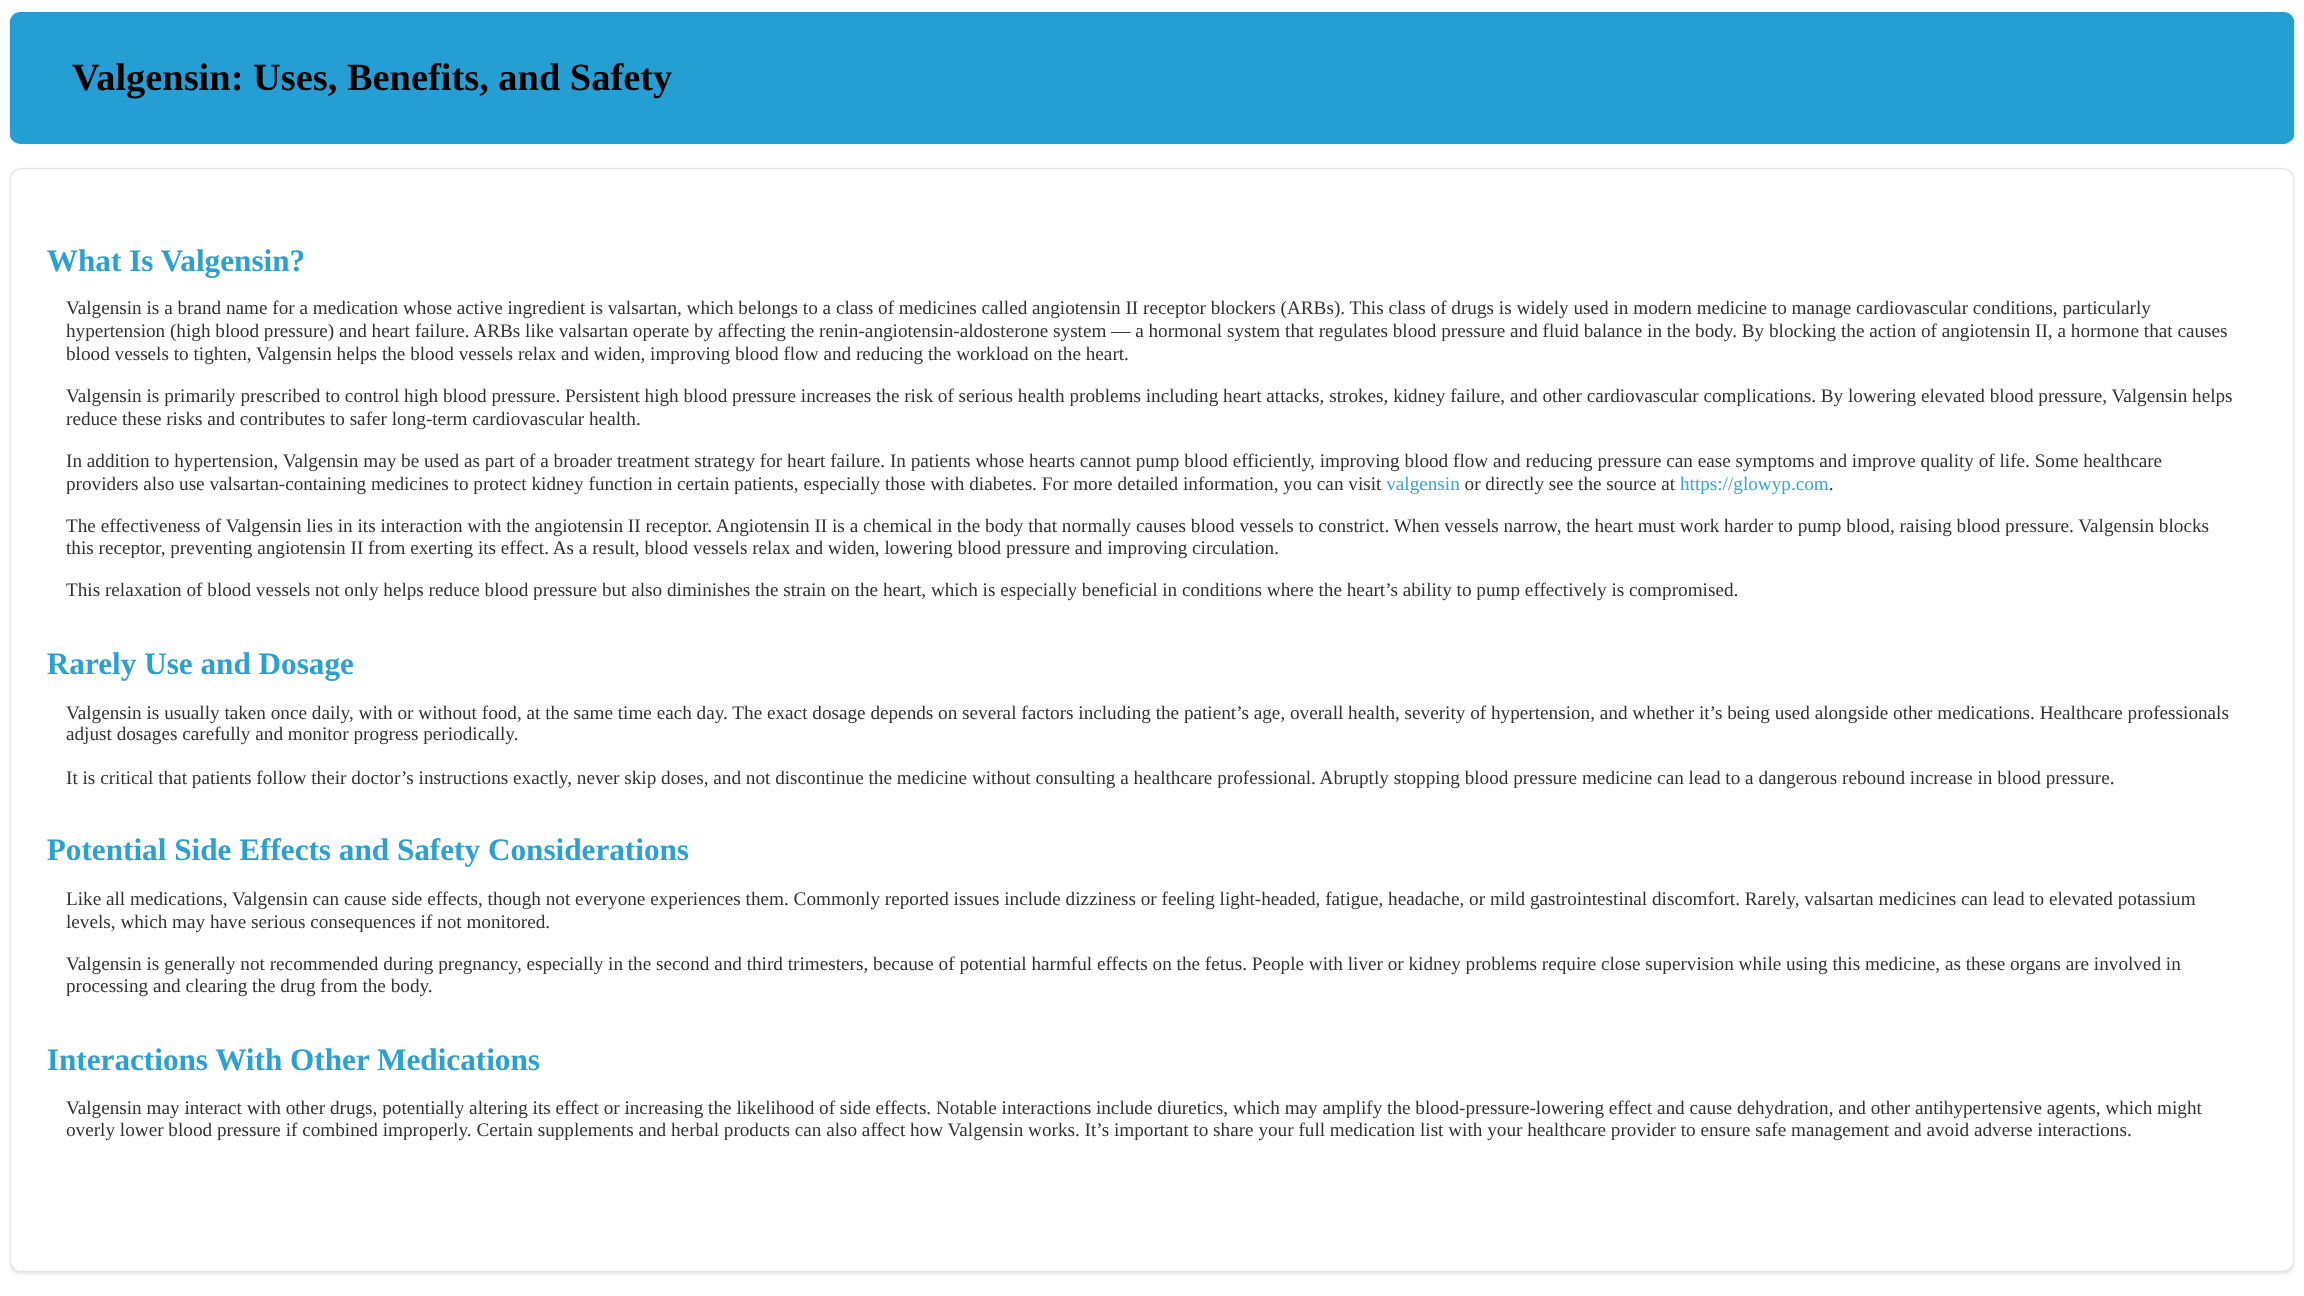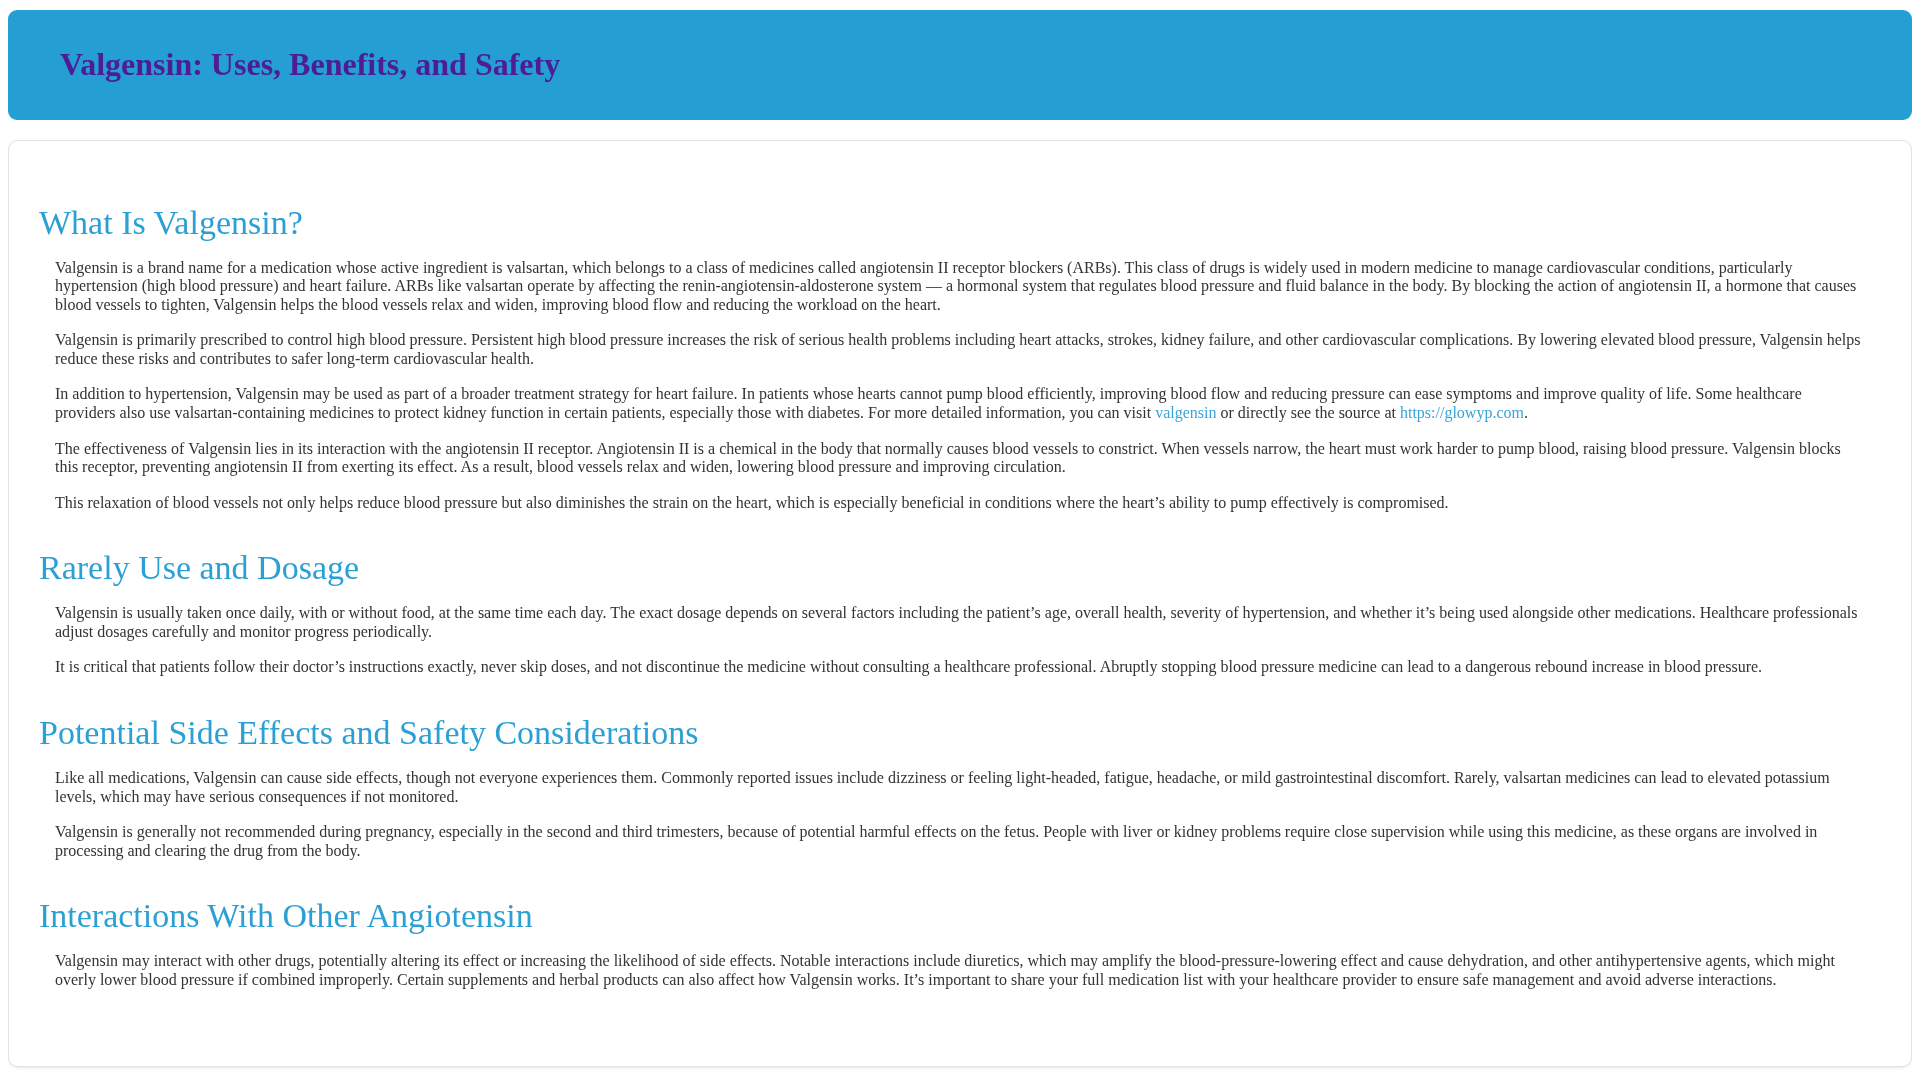--- a/index.html
+++ b/index.html
@@ -22,37 +22,37 @@
   .banner {
     background: var(--header-bg);
     border-radius: 9px;
     padding: 34px 52px;
     margin-bottom: 20px;
   }
   .banner h1 {
     margin: 0;
     font-size: 32px;
     line-height: 1.3;
-    color: #4c1d95;
+    color: #000000;
     font-weight: bold;
   }
   .card {
     background: #ffffff;
     border: 1px solid #e4e4e4;
     border-radius: 10px;
     box-shadow: 0 1px 3px rgba(0,0,0,0.10);
     padding: 26px 30px 60px;
     min-height: 920px;
   }
   .card h2 {
-    font-size: 34px;
+    font-size: 26px;
     line-height: 1.15;
     color: var(--heading);
     margin: 36px 0 16px;
-    font-weight: normal;
+    font-weight: bold;
   }
   .card p {
     font-size: 16px;
     line-height: 1.16;
     margin: 17px 16px;
   }
   .card a {
     color: var(--link);
     text-decoration: none;
     cursor: pointer;
@@ -72,16 +72,16 @@
       <p>Valgensin is primarily prescribed to control high blood pressure. Persistent high blood pressure increases the risk of serious health problems including heart attacks, strokes, kidney failure, and other cardiovascular complications. By lowering elevated blood pressure, Valgensin helps reduce these risks and contributes to safer long-term cardiovascular health.</p>
       <p>In addition to hypertension, Valgensin may be used as part of a broader treatment strategy for heart failure. In patients whose hearts cannot pump blood efficiently, improving blood flow and reducing pressure can ease symptoms and improve quality of life. Some healthcare providers also use valsartan-containing medicines to protect kidney function in certain patients, especially those with diabetes. For more detailed information, you can visit <a href="#">valgensin</a> or directly see the source at <a href="#">https://glowyp.com</a>.</p>
       <p>The effectiveness of Valgensin lies in its interaction with the angiotensin II receptor. Angiotensin II is a chemical in the body that normally causes blood vessels to constrict. When vessels narrow, the heart must work harder to pump blood, raising blood pressure. Valgensin blocks this receptor, preventing angiotensin II from exerting its effect. As a result, blood vessels relax and widen, lowering blood pressure and improving circulation.</p>
       <p>This relaxation of blood vessels not only helps reduce blood pressure but also diminishes the strain on the heart, which is especially beneficial in conditions where the heart’s ability to pump effectively is compromised.</p>
       <h2>Rarely Use and Dosage</h2>
       <p>Valgensin is usually taken once daily, with or without food, at the same time each day. The exact dosage depends on several factors including the patient’s age, overall health, severity of hypertension, and whether it’s being used alongside other medications. Healthcare professionals adjust dosages carefully and monitor progress periodically.</p>
       <p>It is critical that patients follow their doctor’s instructions exactly, never skip doses, and not discontinue the medicine without consulting a healthcare professional. Abruptly stopping blood pressure medicine can lead to a dangerous rebound increase in blood pressure.</p>
       <h2>Potential Side Effects and Safety Considerations</h2>
       <p>Like all medications, Valgensin can cause side effects, though not everyone experiences them. Commonly reported issues include dizziness or feeling light-headed, fatigue, headache, or mild gastrointestinal discomfort. Rarely, valsartan medicines can lead to elevated potassium levels, which may have serious consequences if not monitored.</p>
       <p>Valgensin is generally not recommended during pregnancy, especially in the second and third trimesters, because of potential harmful effects on the fetus. People with liver or kidney problems require close supervision while using this medicine, as these organs are involved in processing and clearing the drug from the body.</p>
-      <h2>Interactions With Other Angiotensin</h2>
+      <h2>Interactions With Other Medications</h2>
       <p>Valgensin may interact with other drugs, potentially altering its effect or increasing the likelihood of side effects. Notable interactions include diuretics, which may amplify the blood-pressure-lowering effect and cause dehydration, and other antihypertensive agents, which might overly lower blood pressure if combined improperly. Certain supplements and herbal products can also affect how Valgensin works. It’s important to share your full medication list with your healthcare provider to ensure safe management and avoid adverse interactions.</p>
     </div>
 </main>
 
 </body></html>

